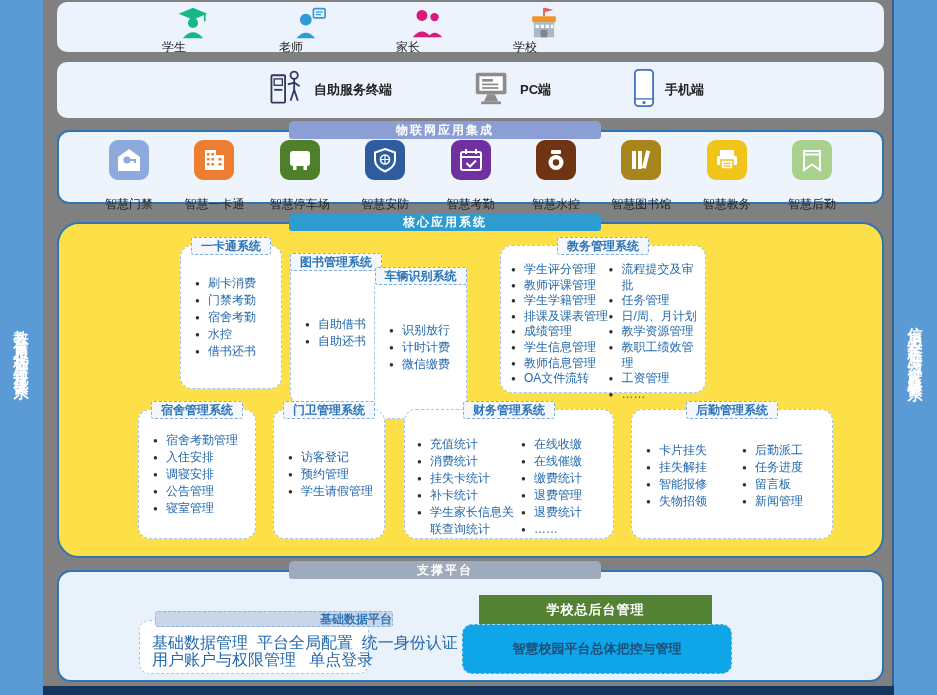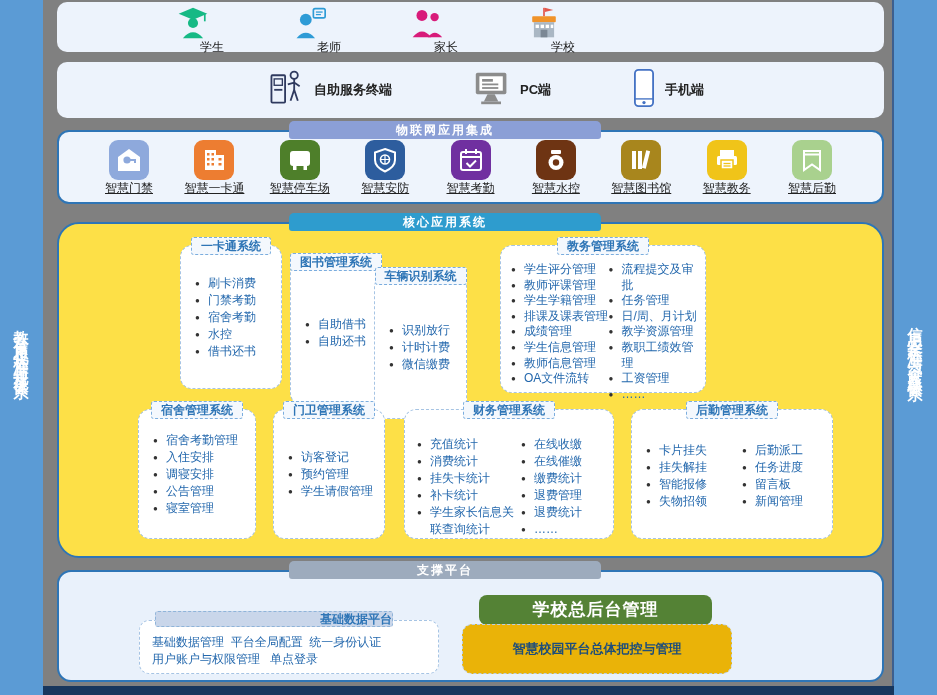--- a/index.html
+++ b/index.html
@@ -40,34 +40,34 @@
     position:absolute;top:-11px;left:230px;width:312px;height:18px;
     color:#fff;font-size:12px;font-weight:bold;text-align:center;line-height:18px;
     border-radius:5px 5px 3px 3px;letter-spacing:2px;
   }
   .tab.iot-tab{background:#8b9fd6;}
   .tab.core-tab{background:#2e9cce;}
   .tab.support-tab{background:#9dabbd;}
 
   
   .users-row{display:flex;gap:55px;padding:5px 0 0 105px;}
-  .user-item{width:62px;text-align:right;}
+  .user-item{width:62px;text-align:left;}
   .user-item .lbl,.term-item .lbl,.iot-item .lbl{font-size:12px;color:#222;}
   .user-item svg{display:block;margin:0 auto;}
 
   
   .terms-row{display:flex;justify-content:center;align-items:center;gap:80px;height:100%;}
   .term-item{display:flex;align-items:center;gap:8px;}
   .term-item .lbl{font-size:13px;font-weight:bold;}
 
   
   .iot-row{display:flex;justify-content:space-between;padding:8px 34px 0;}
   .iot-item{width:72px;text-align:center;}
   .tile{width:40px;height:40px;border-radius:9px;margin:0 auto;display:flex;align-items:center;justify-content:center;}
-  .iot-item .lbl{margin-top:0;font-size:12px;text-decoration:underline;}
+  .iot-item .lbl{margin-top:16px;font-size:12px;}
   .t-access{background:#8ea9dc;} .t-onecard{background:#ed7d31;} .t-parking{background:#4e7f2a;}
   .t-security{background:#2d5d9e;} .t-attend{background:#7030a0;} .t-water{background:#6e3413;}
   .t-lib{background:#a8861d;} .t-academic{background:#f0c419;} .t-logi{background:#a9d18e;}
 
   
   .box{
     position:absolute;background:#fff;border:1px dashed #a6c4e4;border-radius:12px;box-sizing:border-box;
   }
   .box-title{
     position:absolute;top:-9px;left:50%;transform:translateX(-50%);
@@ -91,38 +91,38 @@
   .box.gate{left:214px;top:185px;width:112px;height:130px;}
   .box.finance{left:345px;top:185px;width:210px;height:130px;}
   .box.finance .two-col{padding:26px 4px 0 12px;}
   .box.finance ul.c1{width:104px;}
   .box.logistics{left:572px;top:185px;width:202px;height:130px;}
   .box.logistics .two-col{padding:32px 4px 0 14px;}
   .box.logistics ul.c1{width:96px;}
 
   
   .base-box{
-    position:absolute;left:80px;top:48px;width:300px;height:54px;
+    position:absolute;left:80px;top:48px;width:230px;height:54px;
     background:#fff;border:1px dashed #a6c4e4;border-radius:10px;box-sizing:border-box;
-    padding:13px 8px 0 12px;font-size:12px;color:#2468ad;line-height:17px;
+    padding:13px 8px 0 12px;font-size:16px;color:#2468ad;line-height:17px;
   }
   .base-box div{white-space:pre;}
   .base-pill{
     position:absolute;left:96px;top:39px;width:238px;height:16px;box-sizing:border-box;
     background:#c9d6ea;border:1px dashed #8fb4d9;border-radius:3px;
     color:#2e75b6;font-weight:bold;font-size:12px;text-align:right;line-height:14px;
   }
   .admin-head{
     position:absolute;left:420px;top:23px;width:233px;height:30px;
-    background:#548235;border-radius:8px;color:#fff;font-weight:bold;font-size:17px;
+    background:#548235;border-radius:0;color:#fff;font-weight:bold;font-size:13px;
     text-align:center;line-height:30px;letter-spacing:1px;
   }
   .admin-box{
     position:absolute;left:403px;top:52px;width:270px;height:50px;
-    background:#eab308;border:1px dashed #b9cfe6;border-radius:10px;box-sizing:border-box;
+    background:#0ea5e9;border:1px dashed #b9cfe6;border-radius:10px;box-sizing:border-box;
     display:flex;align-items:center;justify-content:center;
     color:#1f4e79;font-weight:bold;font-size:13px;
   }
 </style>
 </head>
 <body>
 
 <div class="side-bar left">
   <div class="side-text">教育信息化标准与规范体系</div>
 </div>

